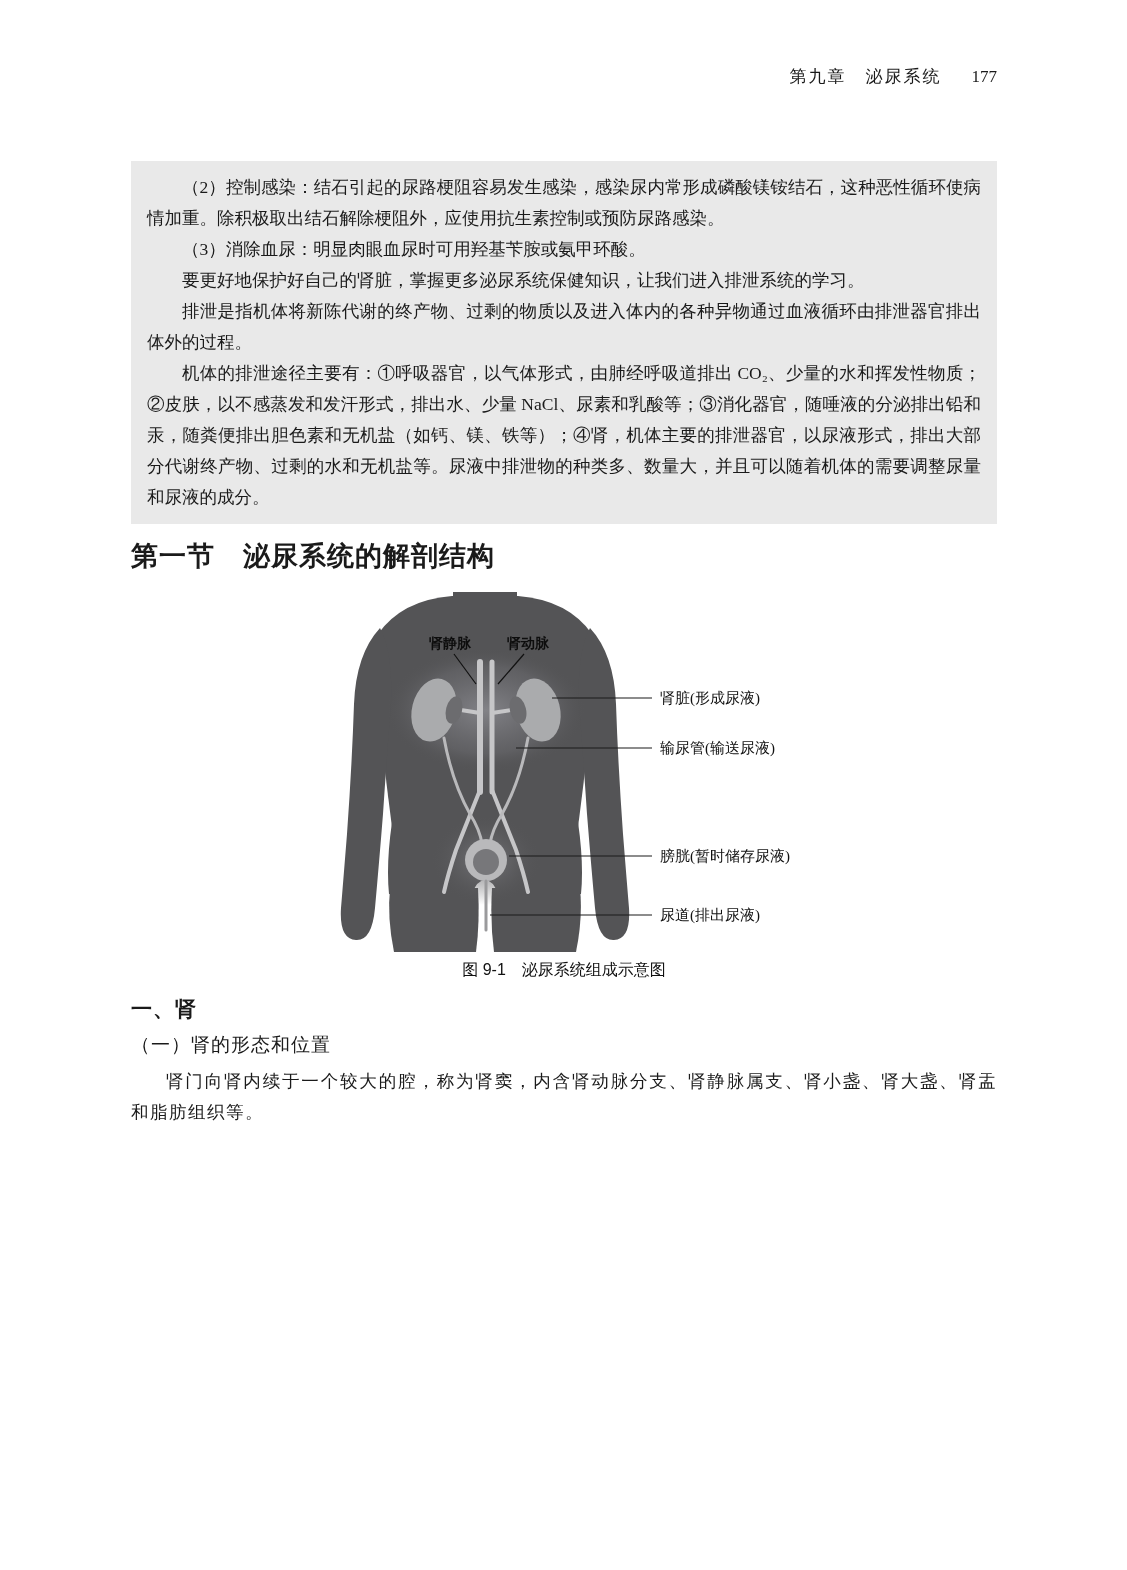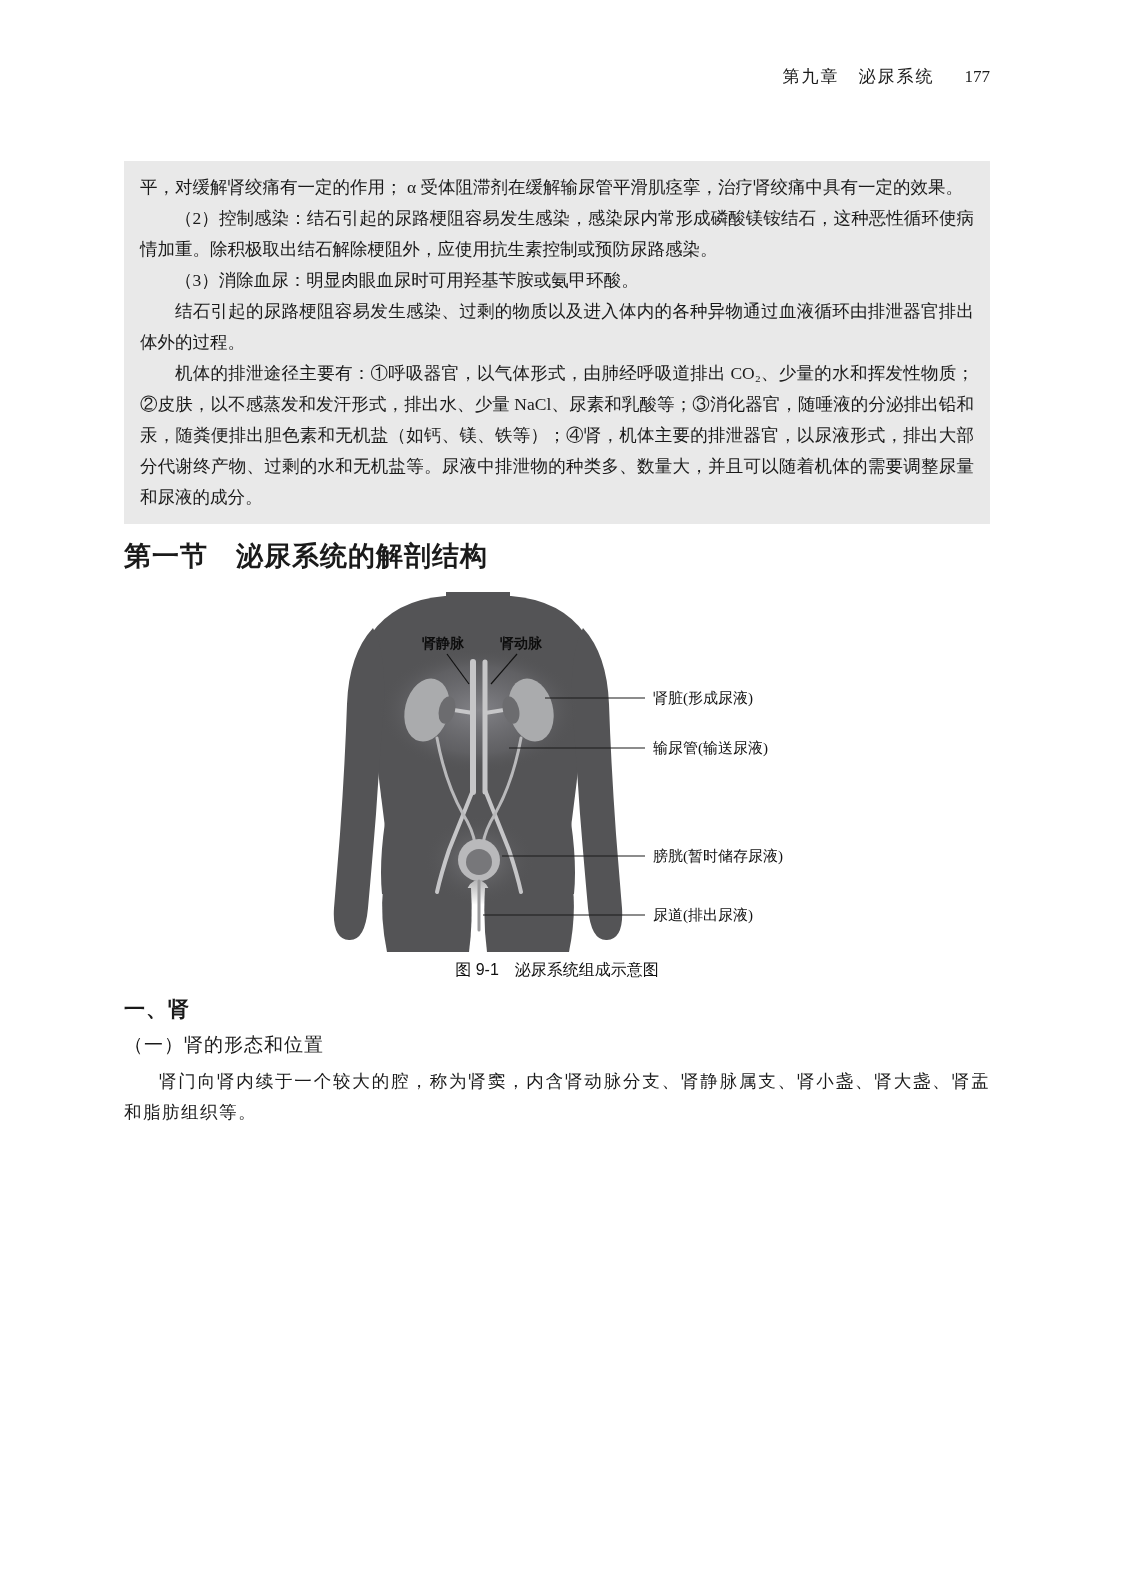--- a/index.html
+++ b/index.html
@@ -2,21 +2,21 @@
 <html><head>
 <meta charset="utf-8">
 <style>
   html,body { margin:0; padding:0; background:#ffffff; }
   body {
     width:1127px; height:1570px; position:relative;
     font-family:"Liberation Serif","DejaVu Serif",serif;
     color:#1a1a1a;
   }
   .page { position:absolute; inset:0; overflow:hidden; }
-  .content { position:absolute; left:124px; top:0; width:866px; }
+  .content { position:absolute; left:131px; top:0; width:866px; }
 
   .running-head {
     margin-top:65px; display:flex; justify-content:flex-end; align-items:baseline;
     gap:30px; font-size:17px;
   }
   .running-head .chap { letter-spacing:2px; }
 
   .intro-box {
     margin-top:73px; box-sizing:border-box; width:866px;
     background:#e9e9e9; padding:11px 16px;
@@ -72,24 +72,24 @@
 
 <div class="page">
   <div class="content">
 
     <div class="running-head">
       <span class="chap">第九章　泌尿系统</span>
       <span class="pnum">177</span>
     </div>
 
     <div class="intro-box">
-      <p>平，对缓解肾绞痛有一定的作用； α 受体阻滞剂在缓解输尿管平滑肌痉挛，治疗肾绞痛中具有一定的效果。</p>
       <p class="indent">（2）控制感染：结石引起的尿路梗阻容易发生感染，感染尿内常形成磷酸镁铵结石，这种恶性循环使病情加重。除积极取出结石解除梗阻外，应使用抗生素控制或预防尿路感染。</p>
       <p class="indent">（3）消除血尿：明显肉眼血尿时可用羟基苄胺或氨甲环酸。</p>
-      <p class="indent">结石引起的尿路梗阻容易发生感染、过剩的物质以及进入体内的各种异物通过血液循环由排泄器官排出体外的过程。</p>
+      <p class="indent">要更好地保护好自己的肾脏，掌握更多泌尿系统保健知识，让我们进入排泄系统的学习。</p>
+      <p class="indent">排泄是指机体将新陈代谢的终产物、过剩的物质以及进入体内的各种异物通过血液循环由排泄器官排出体外的过程。</p>
       <p class="indent">机体的排泄途径主要有：①呼吸器官，以气体形式，由肺经呼吸道排出 CO₂、少量的水和挥发性物质；②皮肤，以不感蒸发和发汗形式，排出水、少量 NaCl、尿素和乳酸等；③消化器官，随唾液的分泌排出铅和汞，随粪便排出胆色素和无机盐（如钙、镁、铁等）；④肾，机体主要的排泄器官，以尿液形式，排出大部分代谢终产物、过剩的水和无机盐等。尿液中排泄物的种类多、数量大，并且可以随着机体的需要调整尿量和尿液的成分。</p>
     </div>
 
     <h1 class="section-title">第一节　泌尿系统的解剖结构</h1>
 
 
     <div class="figure-block">
       <svg class="figure-svg" width="660" height="360" viewBox="0 0 660 360">
         <defs>
           <radialGradient id="glowKidney" cx="50%" cy="50%" r="50%">

